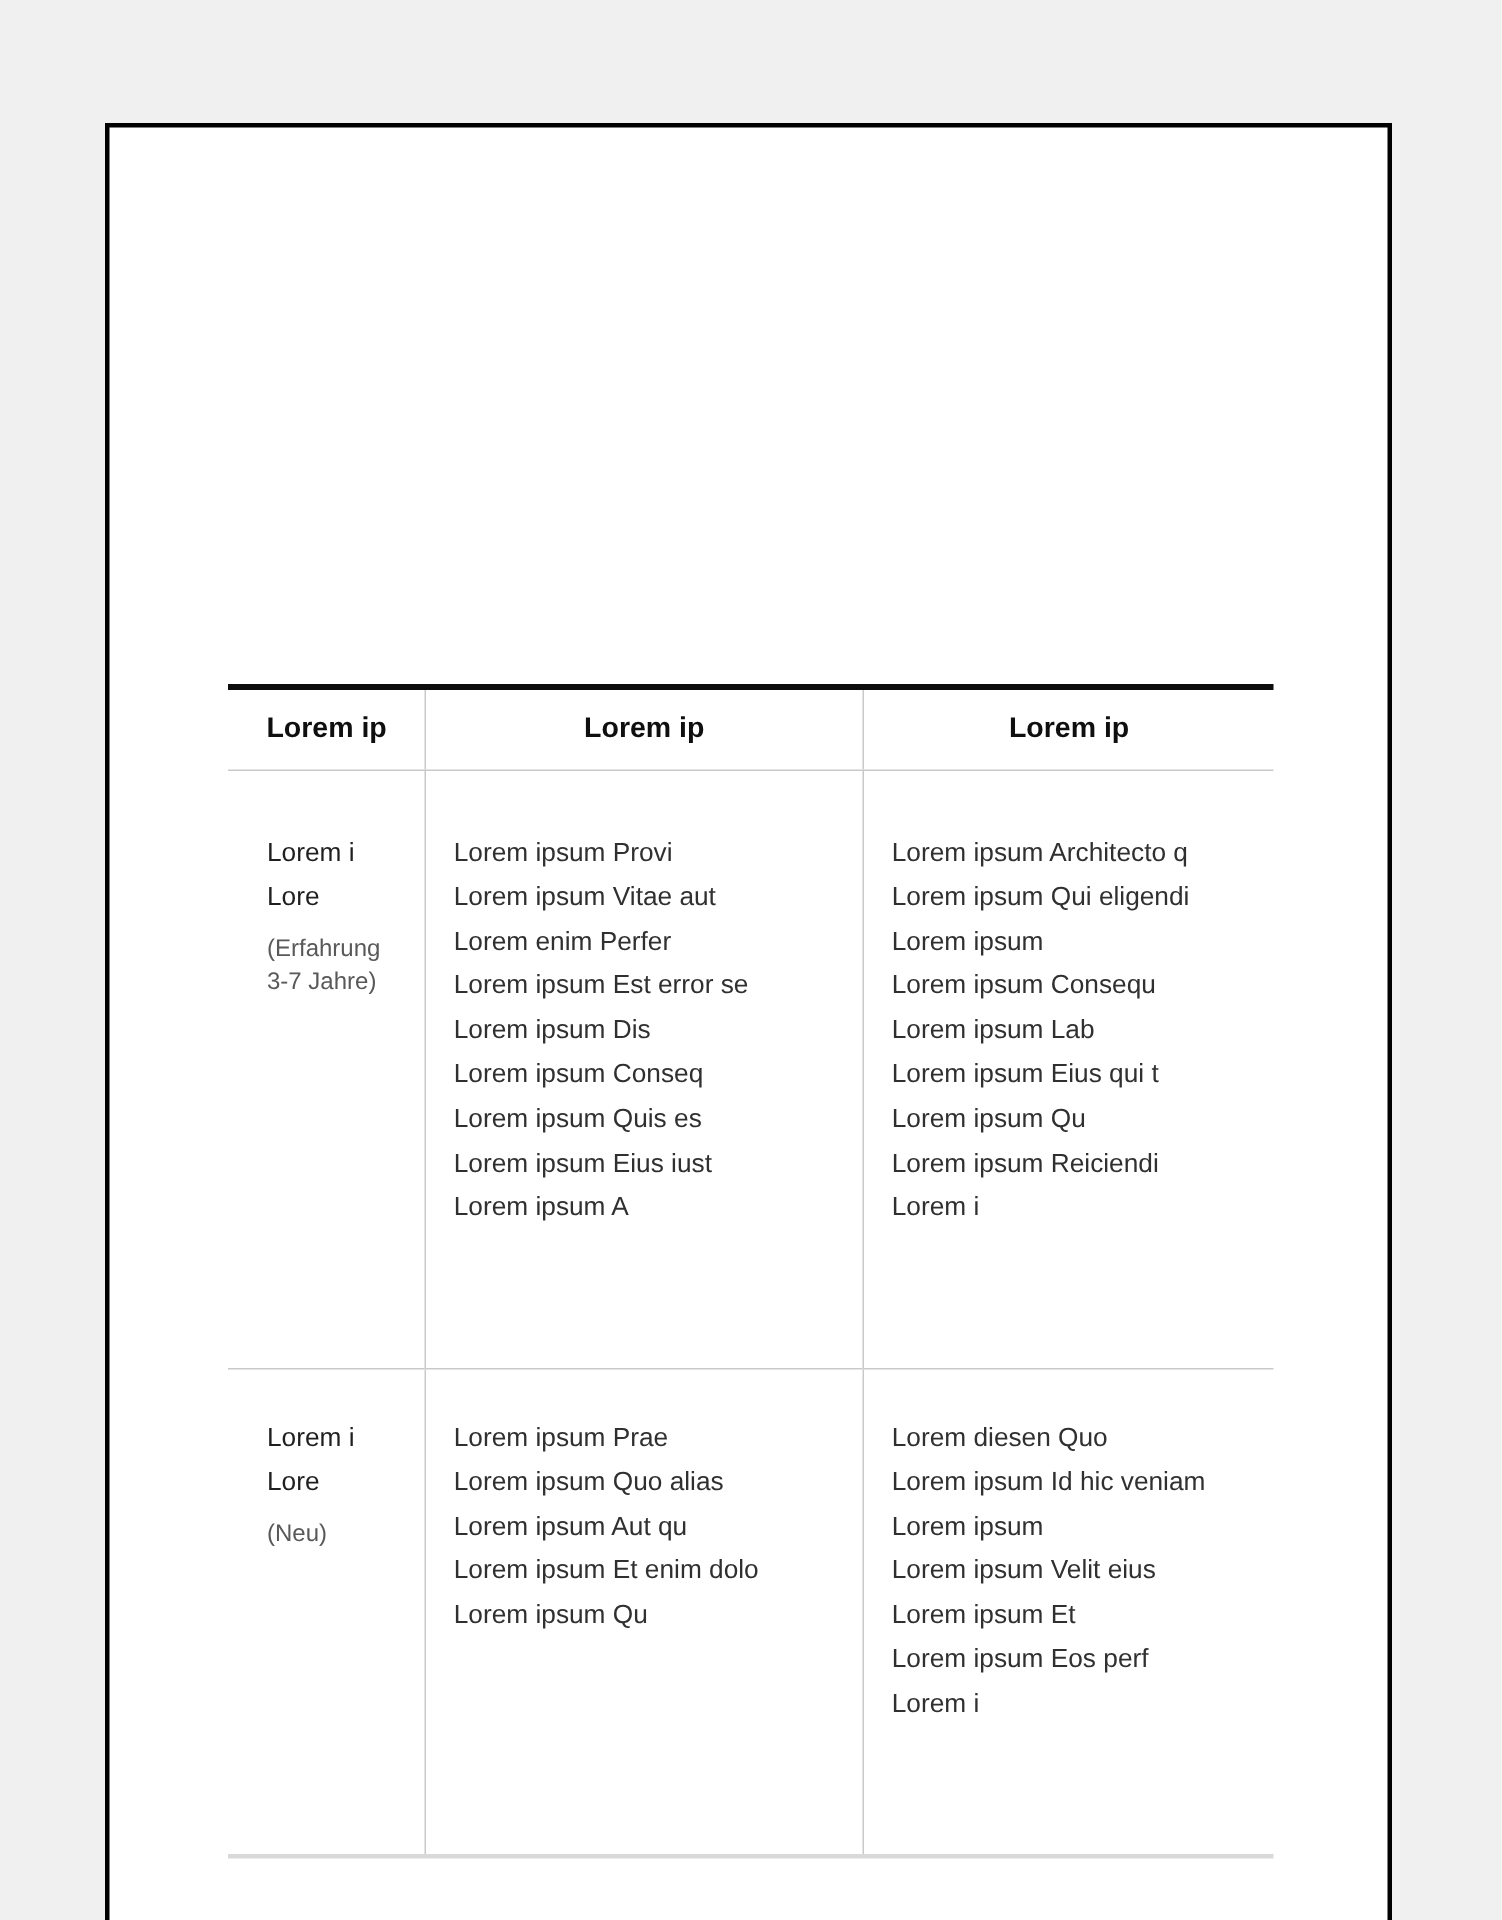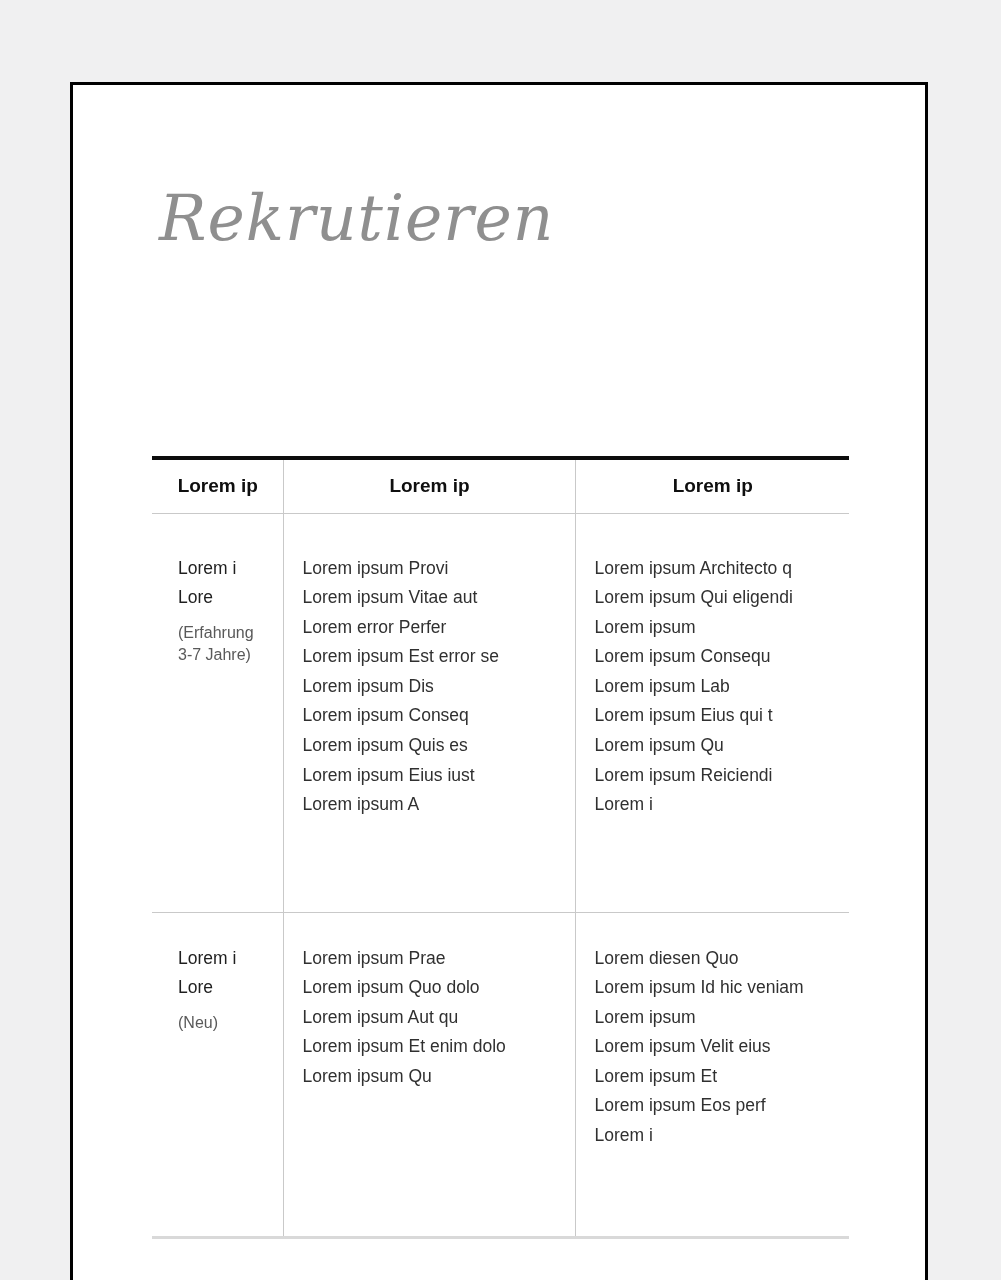--- a/index.html
+++ b/index.html
@@ -82,21 +82,20 @@
     font-size: 16px;
     line-height: 22px;
     color: #595959;
   }
 </style>
 </head>
 <body>
 
 <div class="card">
 
-  <div class="script-title">Rekrutieren</div>
 
 
   <table class="req-table">
     <colgroup>
         <col class="c1">
         <col class="c2">
         <col class="c3">
       </colgroup>
     <thead>
       <tr>
@@ -117,21 +116,21 @@
 
           <div class="note-line">(Erfahrung</div>
               <div class="note-line">3-7 Jahre)</div>
             </div>
         </td>
         <td class="col-list">
           <div>
 
           <div class="item">Lorem ipsum Provi</div>
               <div class="item">Lorem ipsum Vitae aut</div>
-              <div class="item">Lorem error Perfer</div>
+              <div class="item">Lorem enim Perfer</div>
               <div class="item">Lorem ipsum Est error se</div>
               <div class="item">Lorem ipsum Dis</div>
               <div class="item">Lorem ipsum Conseq</div>
               <div class="item">Lorem ipsum Quis es</div>
               <div class="item">Lorem ipsum Eius iust</div>
               <div class="item">Lorem ipsum A</div>
             </div>
         </td>
         <td class="col-list">
           <div>
@@ -157,21 +156,21 @@
             </div>
           <div class="note-lines">
 
           <div class="note-line">(Neu)</div>
             </div>
         </td>
         <td class="col-list">
           <div>
 
           <div class="item">Lorem ipsum Prae</div>
-              <div class="item">Lorem ipsum Quo dolo</div>
+              <div class="item">Lorem ipsum Quo alias</div>
               <div class="item">Lorem ipsum Aut qu</div>
               <div class="item">Lorem ipsum Et enim dolo</div>
               <div class="item">Lorem ipsum Qu</div>
             </div>
         </td>
         <td class="col-list">
           <div>
 
           <div class="item">Lorem diesen Quo</div>
               <div class="item">Lorem ipsum Id hic veniam</div>

